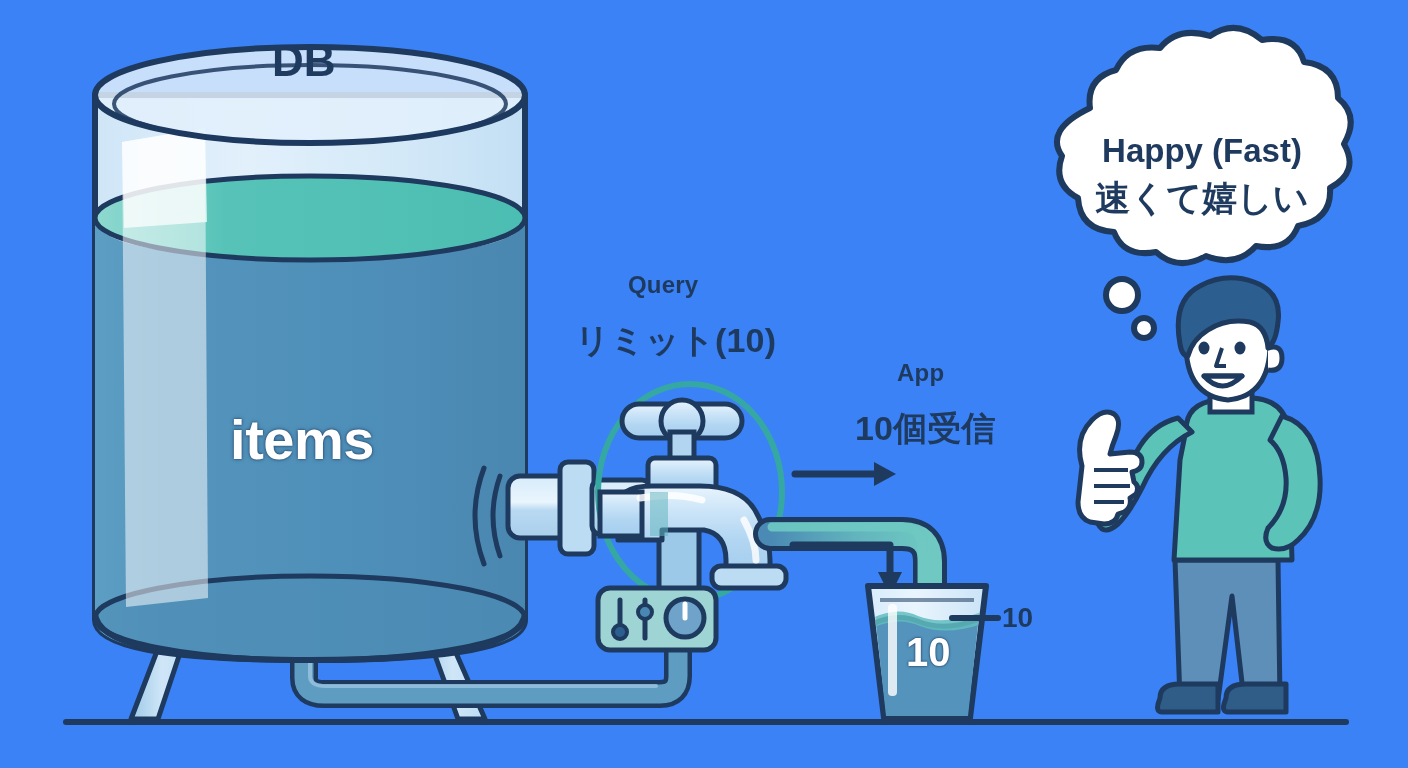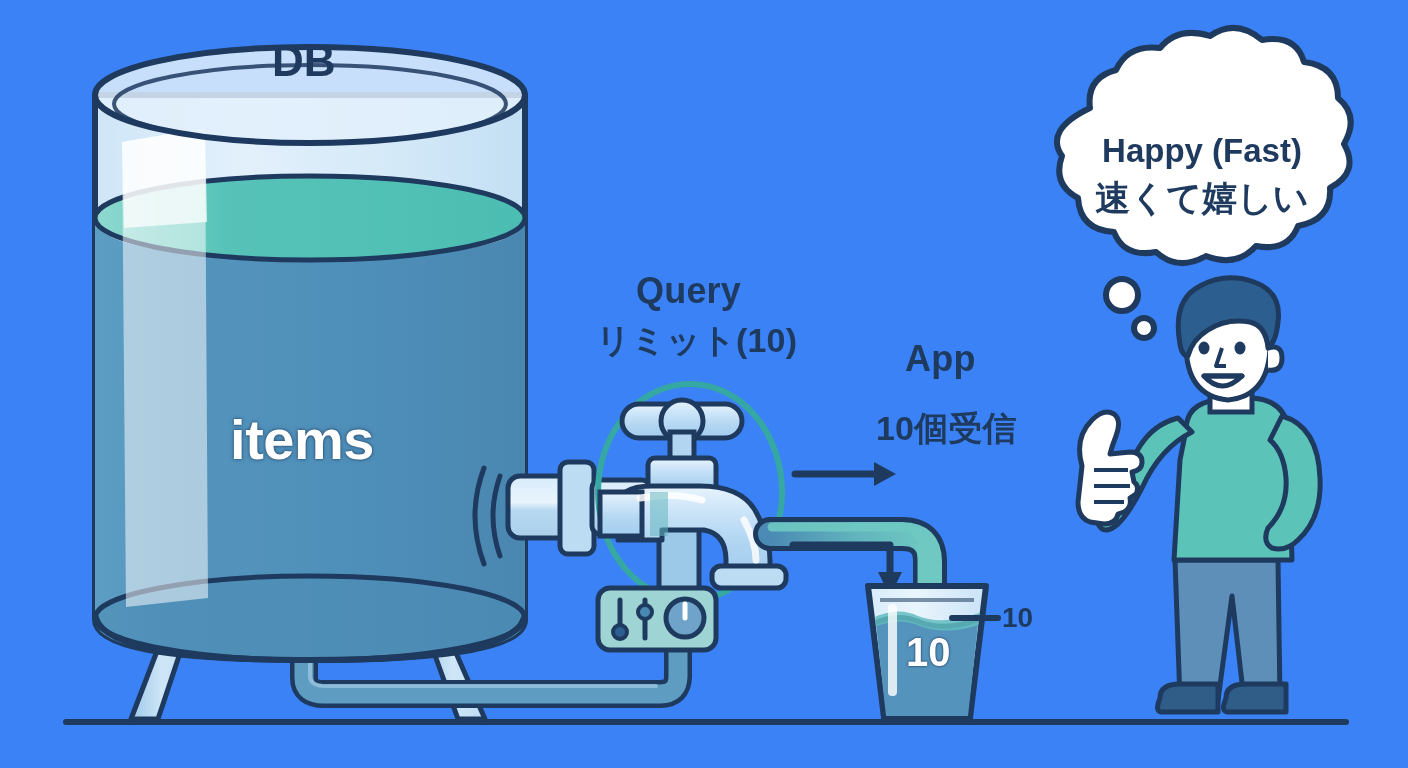--- a/index.html
+++ b/index.html
@@ -3,22 +3,22 @@
 <meta charset="utf-8">
 <style>
   html,body{margin:0;padding:0;background:#ffffff;}
   body{
     font-family:"Liberation Sans","DejaVu Sans",sans-serif;
     width:1408px;height:768px;overflow:hidden;
   }
   #stage{position:relative;width:1408px;height:768px;background:#3b82f6;}
   #scene{position:absolute;inset:0;}
   .lbl{position:absolute;color:#1e3a5f;font-weight:700;letter-spacing:.2px;}
-  .lbl-en{font-size:36px;line-height:1.05;margin-left:8px;}
-  .lbl-jp{font-size:34px;line-height:1.1;margin-left:21px;}
+  .lbl-en{font-size:24px;line-height:1.05;}
+  .lbl-jp{font-size:34px;line-height:1.1;}
   .tank-txt{position:absolute;color:#ffffff;font-weight:800;text-align:center;
             text-shadow:0 0 2px #1e3a5f,0 0 4px rgba(30,58,95,.55);}
   .t100{font-size:96px;line-height:.92;letter-spacing:-1px;}
   .titems{font-size:56px;line-height:1;letter-spacing:-.5px;}
   .db-txt{position:absolute;color:#1e3a5f;font-weight:800;font-size:44px;}
   .bubble-txt{position:absolute;color:#1e3a5f;font-weight:700;text-align:center;width:300px;}
   .bt1{font-size:33px;line-height:1.12;}
   .bt2{font-size:35px;line-height:1.12;}
   .glass-num{position:absolute;color:#ffffff;font-weight:800;font-size:40px;
              text-shadow:0 0 2px #1e3a5f,0 0 3px rgba(30,58,95,.6);}
@@ -281,21 +281,21 @@
     </g>
   </svg>
 
   <div class="db-txt" style="left:272px;top:36px;">DB</div>
 
   <div class="tank-txt titems" style="left:152px;top:412px;width:300px;">items</div>
 
   <div class="lbl lbl-en" style="left:628px;top:272px;">Query</div>
   <div class="lbl lbl-jp" style="left:575px;top:322px;">リミット(10)</div>
 
-  <div class="lbl lbl-en" style="left:897px;top:340px;">App</div>
+  <div class="lbl lbl-en" style="left:897px;top:360px;">App</div>
   <div class="lbl lbl-jp" style="left:855px;top:410px;">10個受信</div>
 
   <div class="glass-num" style="left:906px;top:630px;">10</div>
   <div class="tick-num" style="left:1002px;top:602px;">10</div>
 
   <div class="bubble-txt bt2" style="left:1052px;top:178px;">速くて嬉しい</div>
   <div class="bubble-txt bt1" style="left:1052px;top:133px;">Happy (Fast)</div>
 
 </div>
 

